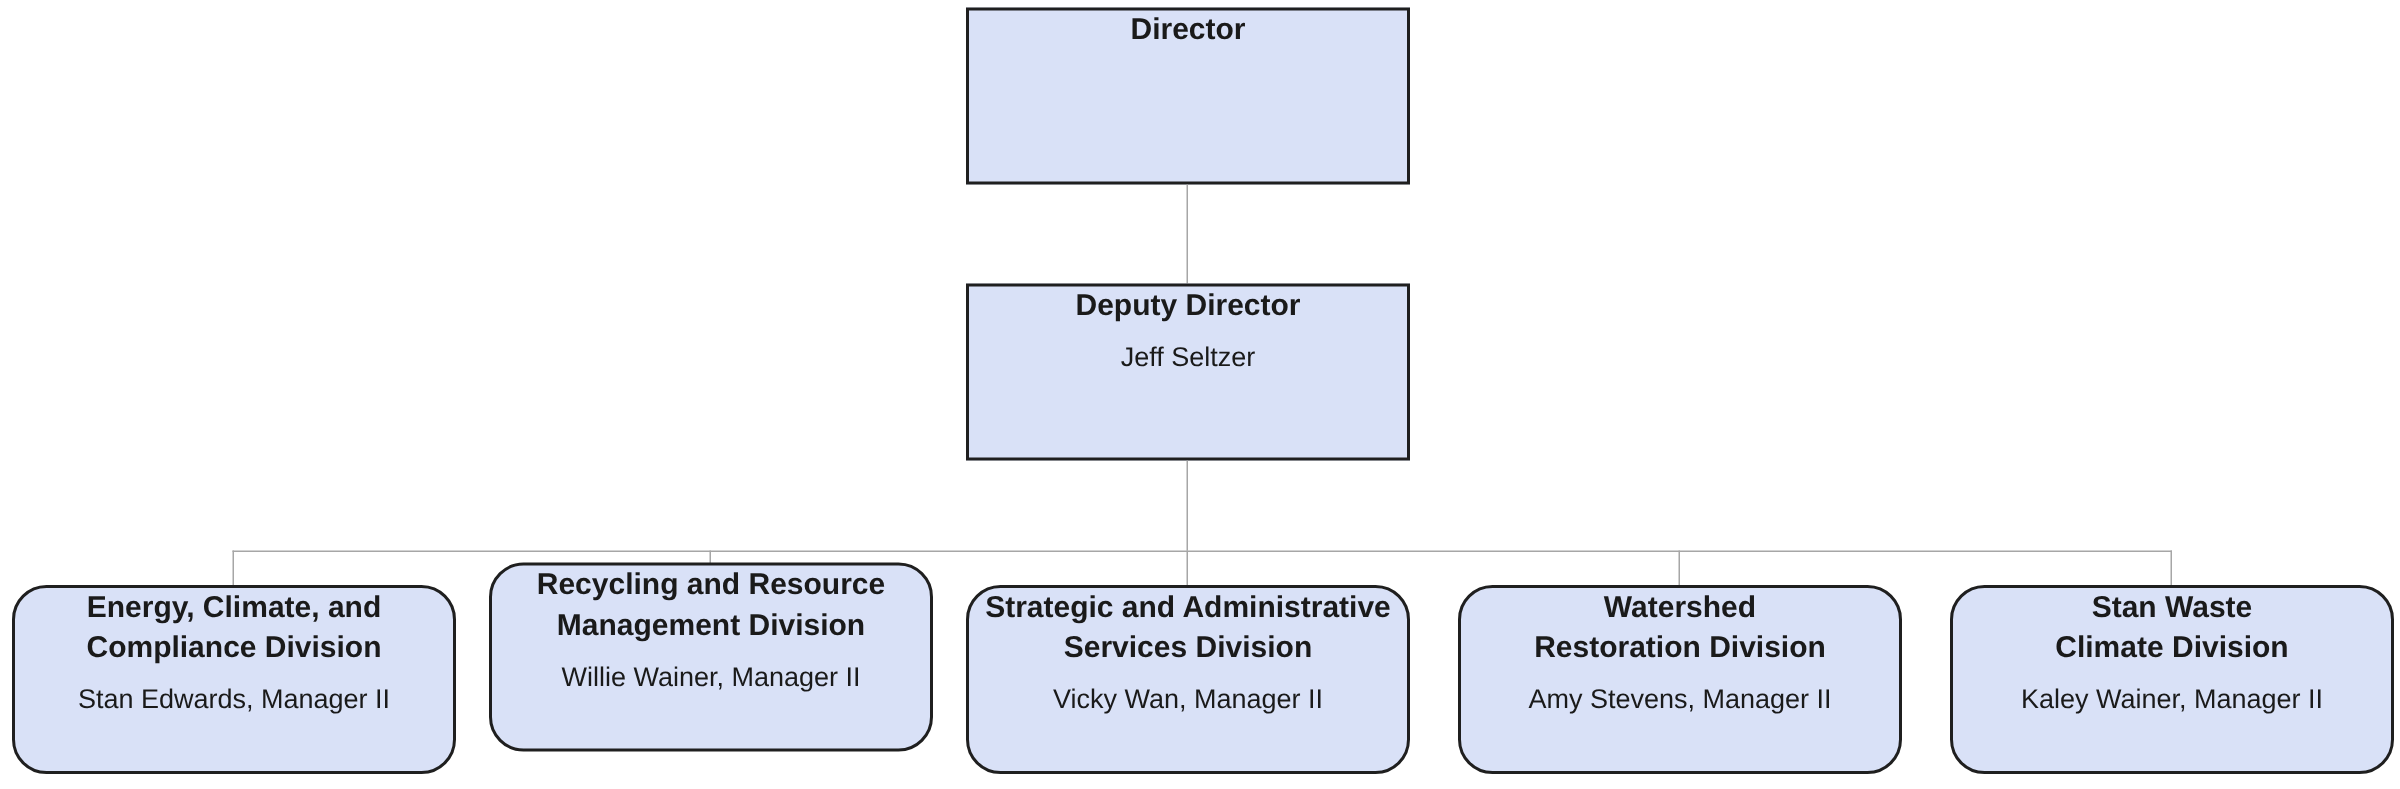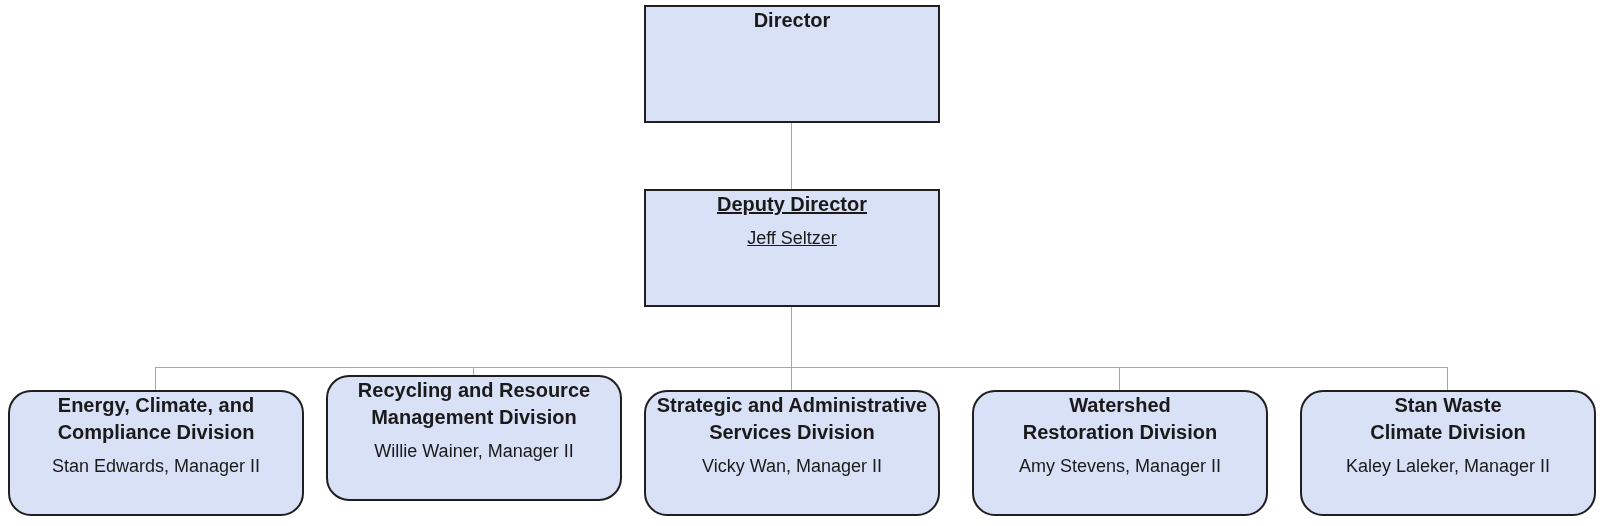--- a/index.html
+++ b/index.html
@@ -50,21 +50,21 @@
 <body>
 
 <div class="canvas">
 
   <div class="node top-node" style="left:644px; top:5px; width:296px; height:118px;">
     <div class="title">Director</div>
   </div>
 
   <div class="line" style="left:791px; top:123px; width:1px; height:66px;"></div>
 
-  <div class="node top-node" style="left:644px; top:189px; width:296px; height:118px;text-decoration:underline;">
+  <div class="node top-node" style="left:644px; top:189px; width:296px; height:118px;">
     <div class="title">Deputy Director</div>
     <div class="subtitle">Jeff Seltzer</div>
   </div>
 
   <div class="line" style="left:791px; top:307px; width:1px; height:60px;"></div>
 
   <div class="line" style="left:155px; top:367px; width:1293px; height:1px;"></div>
 
   <div class="line" style="left:155px; top:367px; width:1px; height:23px;"></div>
   <div class="line" style="left:473px; top:367px; width:1px; height:23px;"></div>
@@ -102,16 +102,16 @@
       <div>Restoration Division</div>
     </div>
     <div class="subtitle">Amy Stevens, Manager II</div>
   </div>
 
   <div class="node division" style="left:1300px; top:390px; width:296px; height:126px;">
     <div class="title">
       <div>Stan Waste</div>
       <div>Climate Division</div>
     </div>
-    <div class="subtitle">Kaley Laleker, Manager II</div>
+    <div class="subtitle">Kaley Wainer, Manager II</div>
   </div>
 
 </div>
 
 </body></html>

